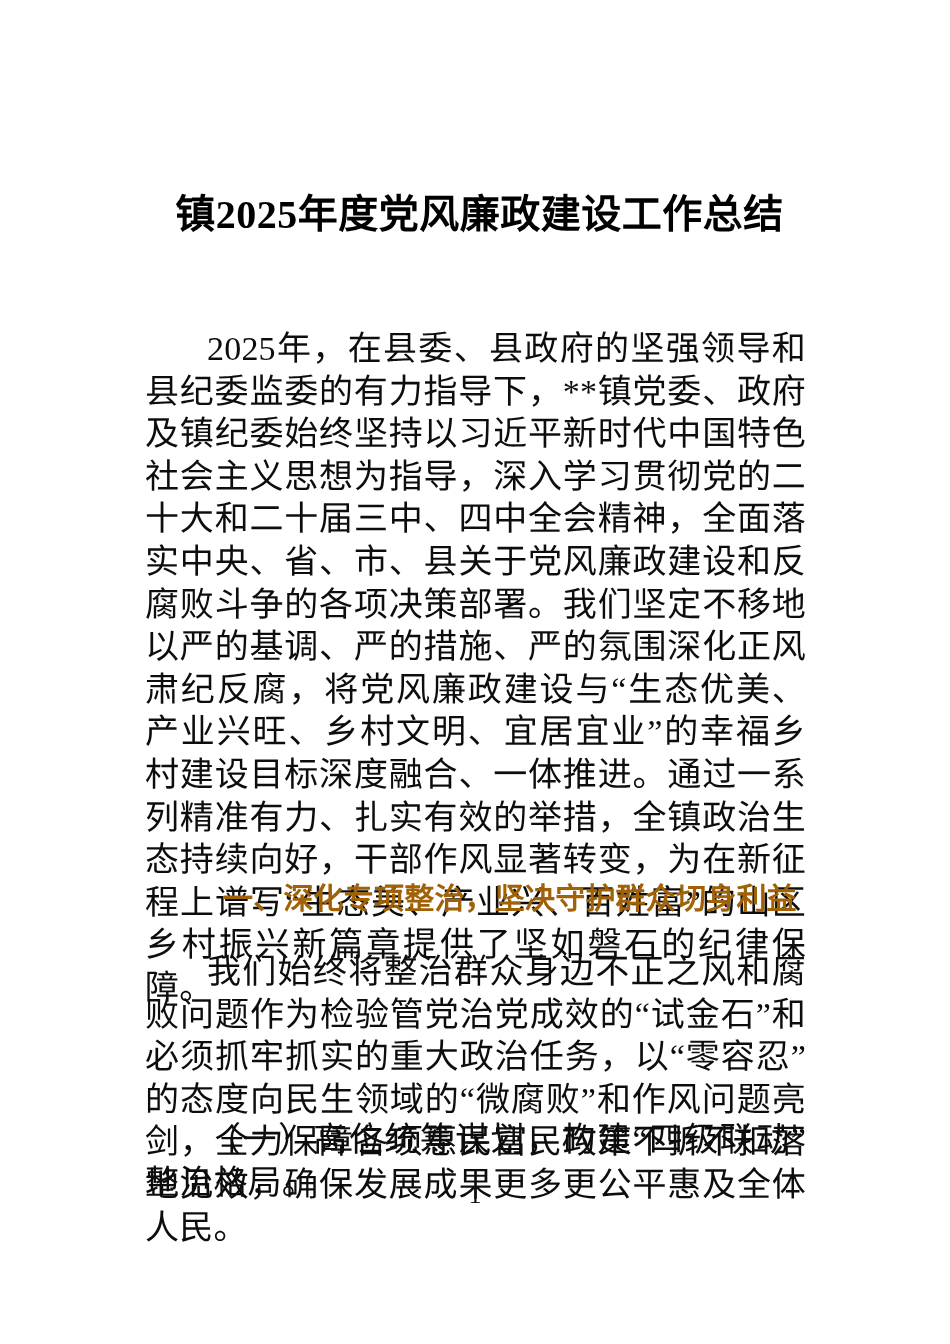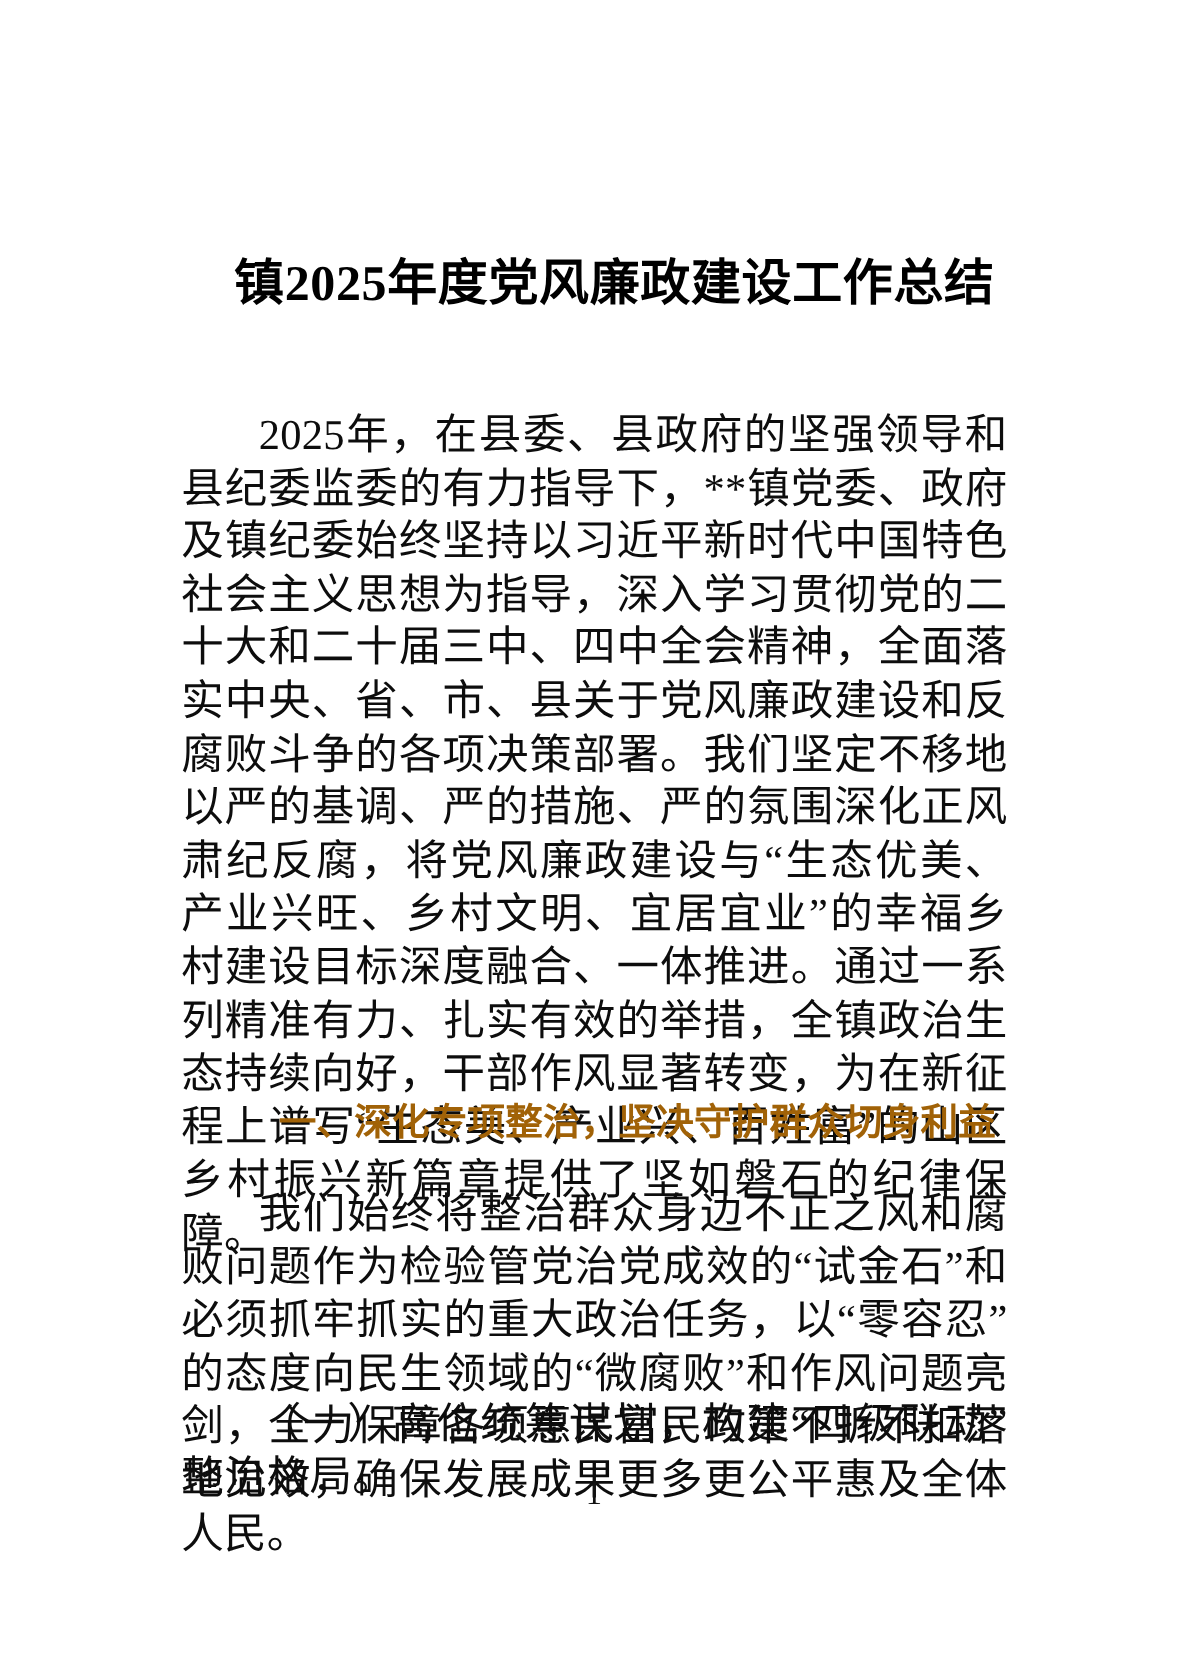--- a/index.html
+++ b/index.html
@@ -22,21 +22,21 @@
   
   .content {
     position: absolute;
     left: 145px;
     top: 0;
     width: 661px;
   }
 
   
   .doc-title {
-    margin: 16px;
+    margin: 4px;
     padding: 0;
     text-align: center;
     font-family: "Liberation Serif", "DejaVu Serif", serif;
     font-weight: 700;
     font-size: 40px;
     line-height: 1.15;
     color: #000000;
     letter-spacing: 0.5px;
     position: absolute;
     top: 188px;

